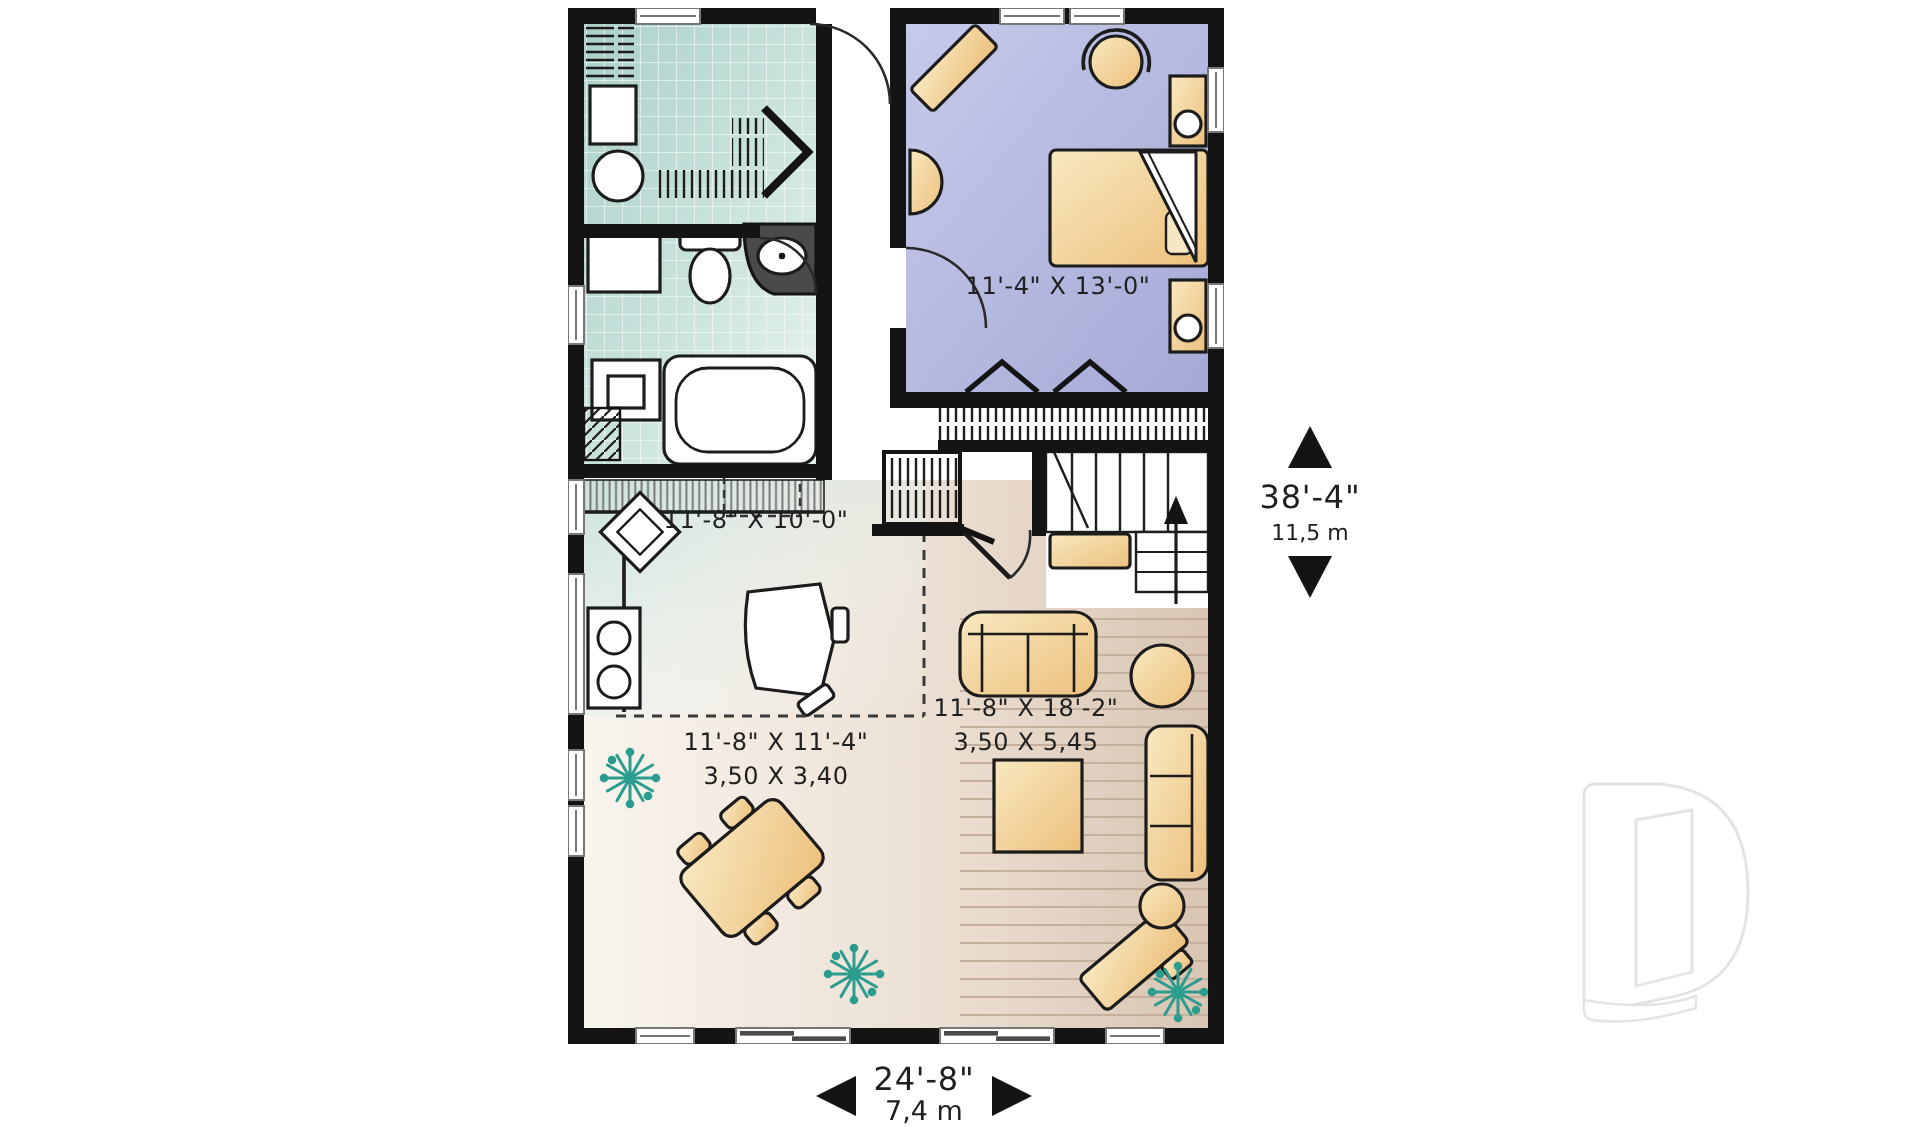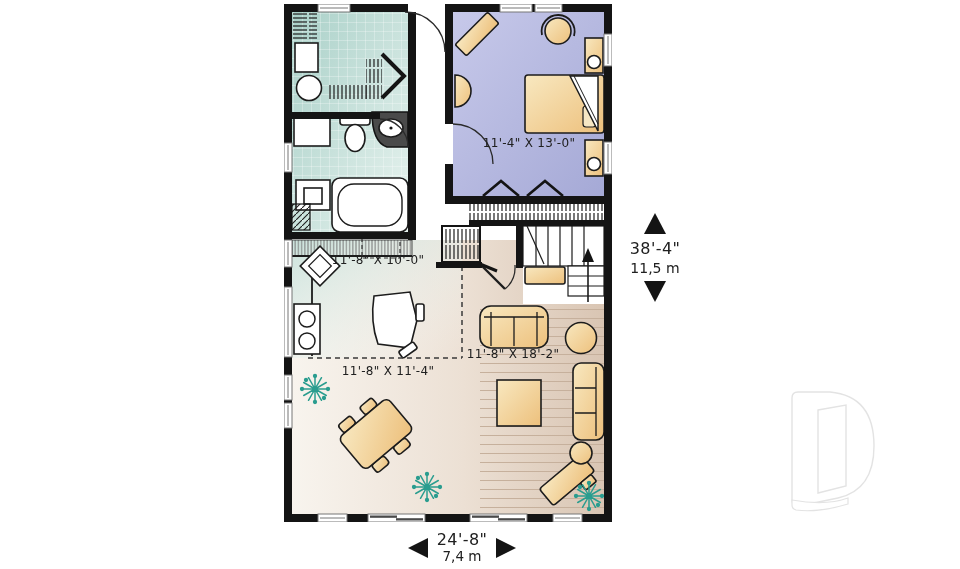--- a/index.html
+++ b/index.html
@@ -20,21 +20,21 @@
   .room-label{position:absolute;width:150px;text-align:center;font-size:12px;
               line-height:17px;letter-spacing:.3px;color:var(--c-text,#202020);}
   
   .tri{width:0;height:0;}
   .tri-up{border-left:11px solid transparent;border-right:11px solid transparent;border-bottom:21px solid var(--c-wall,#141414);}
   .tri-down{border-left:11px solid transparent;border-right:11px solid transparent;border-top:21px solid var(--c-wall,#141414);}
   .tri-left{border-top:10px solid transparent;border-bottom:10px solid transparent;border-right:20px solid var(--c-wall,#141414);}
   .tri-right{border-top:10px solid transparent;border-bottom:10px solid transparent;border-left:20px solid var(--c-wall,#141414);}
   #depth-dim{position:absolute;left:618px;top:213px;width:74px;display:flex;flex-direction:column;align-items:center;gap:5px;}
   #depth-dim .imp{font-size:16px;letter-spacing:.4px;}
-  #depth-dim .met{font-size:14px;margin-top:-3px;}
+  #depth-dim .met{font-size:11px;margin-top:-3px;}
   #width-dim{position:absolute;left:394px;top:532px;width:136px;display:flex;align-items:center;justify-content:center;gap:9px;}
   #width-dim .txt{display:flex;flex-direction:column;align-items:center;line-height:16px;}
   #width-dim .imp{font-size:16px;letter-spacing:.4px;}
   #width-dim .met{font-size:13.5px;}
   
   #logo{position:absolute;left:786px;top:386px;width:92px;height:140px;}
 </style>
 </head>
 <body>
 
@@ -299,23 +299,25 @@
   </svg>
 
   <div class="room-label" style="left:454px;top:135px;">
     <div>11'-4" X 13'-0"</div>
   </div>
   <div class="room-label" style="left:303px;top:252px;">
     <div>11'-8" X 10'-0"</div>
   </div>
   <div class="room-label" style="left:313px;top:363px;">
     <div>11'-8" X 11'-4"</div>
+    <div>3,50 X 3,40</div>
   </div>
   <div class="room-label" style="left:438px;top:346px;">
     <div>11'-8" X 18'-2"</div>
+    <div>3,50 X 5,45</div>
   </div>
 
   <div id="depth-dim">
     <div class="tri tri-up"></div>
     <div class="imp">38'-4"</div>
     <div class="met">11,5 m</div>
     <div class="tri tri-down"></div>
   </div>
 
   <div id="width-dim">

